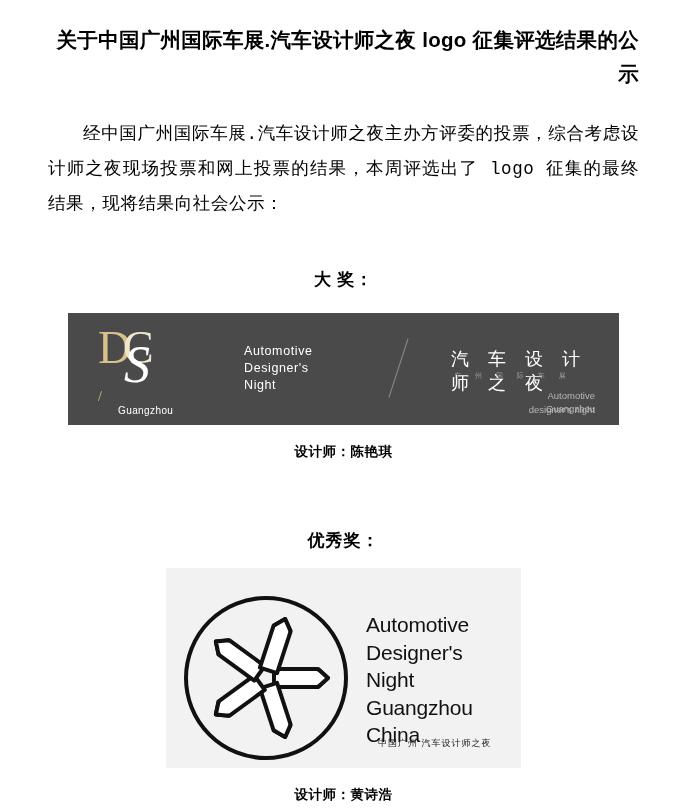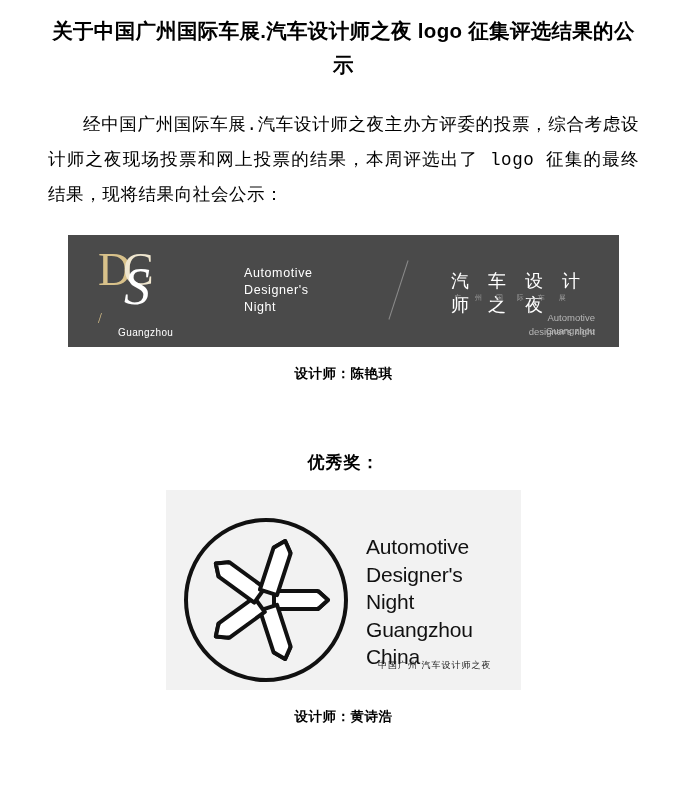--- a/index.html
+++ b/index.html
@@ -20,23 +20,23 @@
     height: 812px;
     box-sizing: border-box;
     padding: 8px 44px 0 44px;
     position: relative;
   }
   .doc-title {
     font-family: "Liberation Sans", "DejaVu Sans", sans-serif;
     font-weight: bold;
     font-size: 20.5px;
     line-height: 34px;
-    text-align: center;
+    text-align: right;
     letter-spacing: 0.3px;
-    margin: 6px 0 0 0;
+    margin: 15px 0 0 0;
     padding: 0 4px;
   }
   .doc-body {
     margin-top: 26px;
     font-size: 17.5px;
     line-height: 35px;
     text-align: justify;
     text-justify: inter-ideograph;
     text-indent: 2em;
     letter-spacing: 0.6px;
@@ -239,20 +239,21 @@
 </style>
 </head>
 <body>
 
 <div class="page">
 
   <h1 class="doc-title">关于中国广州国际车展.汽车设计师之夜 logo 征集评选结果的公示</h1>
 
   <p class="doc-body">经中国广州国际车展.汽车设计师之夜主办方评委的投票，综合考虑设计师之夜现场投票和网上投票的结果，本周评选出了 logo 征集的最终结果，现将结果向社会公示：</p>
 
+  <p class="award-heading heading-grand">大  奖：</p>
 
   <div class="figure banner-wrap">
     <div class="banner">
 
       <div class="banner-left">
         <div class="dcs-mark">
           <span class="d">D</span>
           <span class="c">C</span>
           <span class="s">S</span>
         </div>

